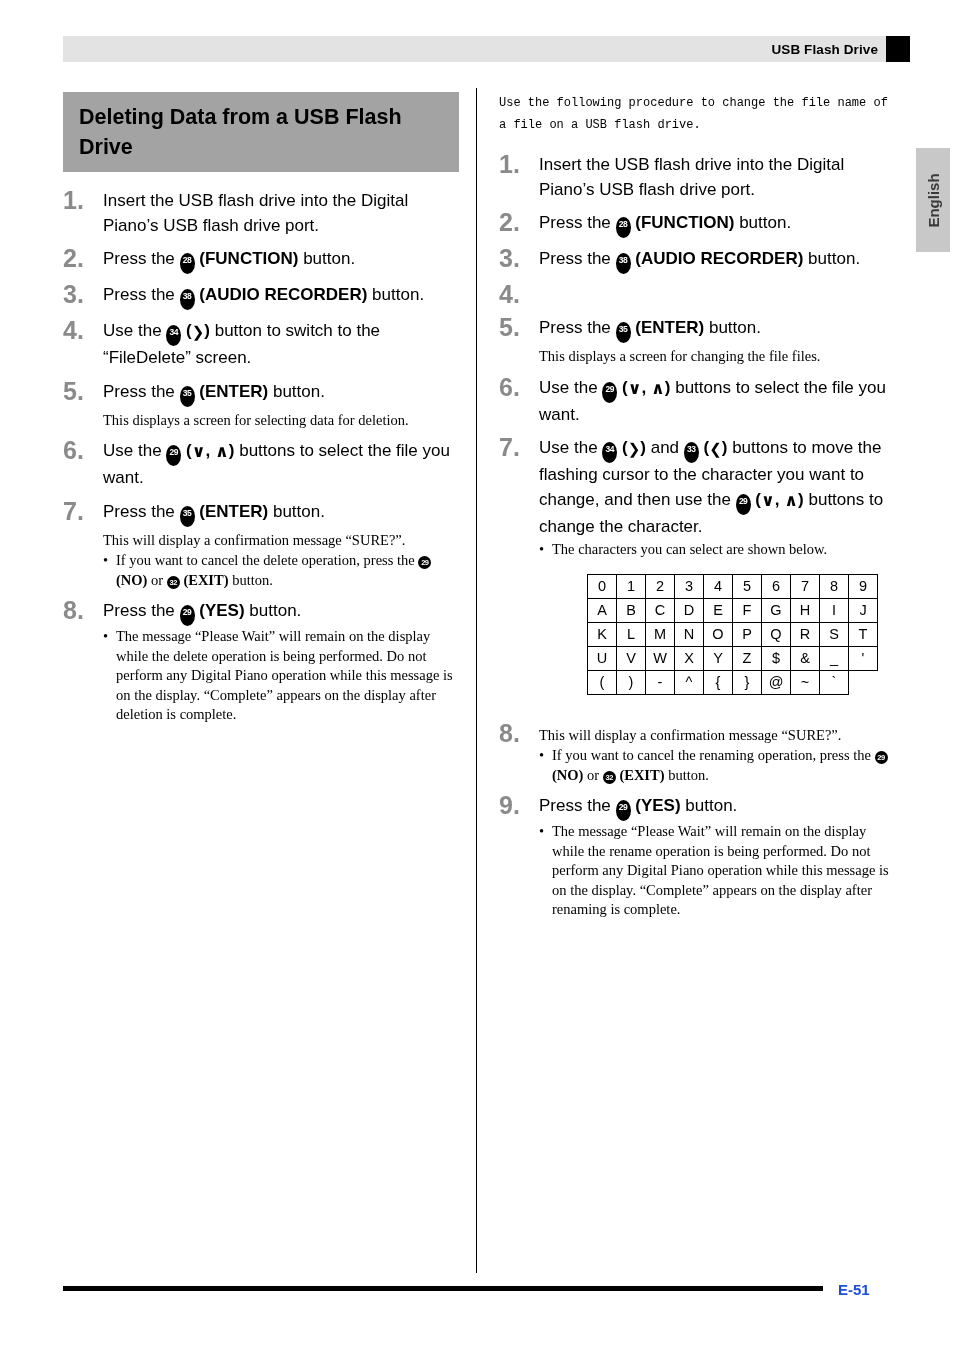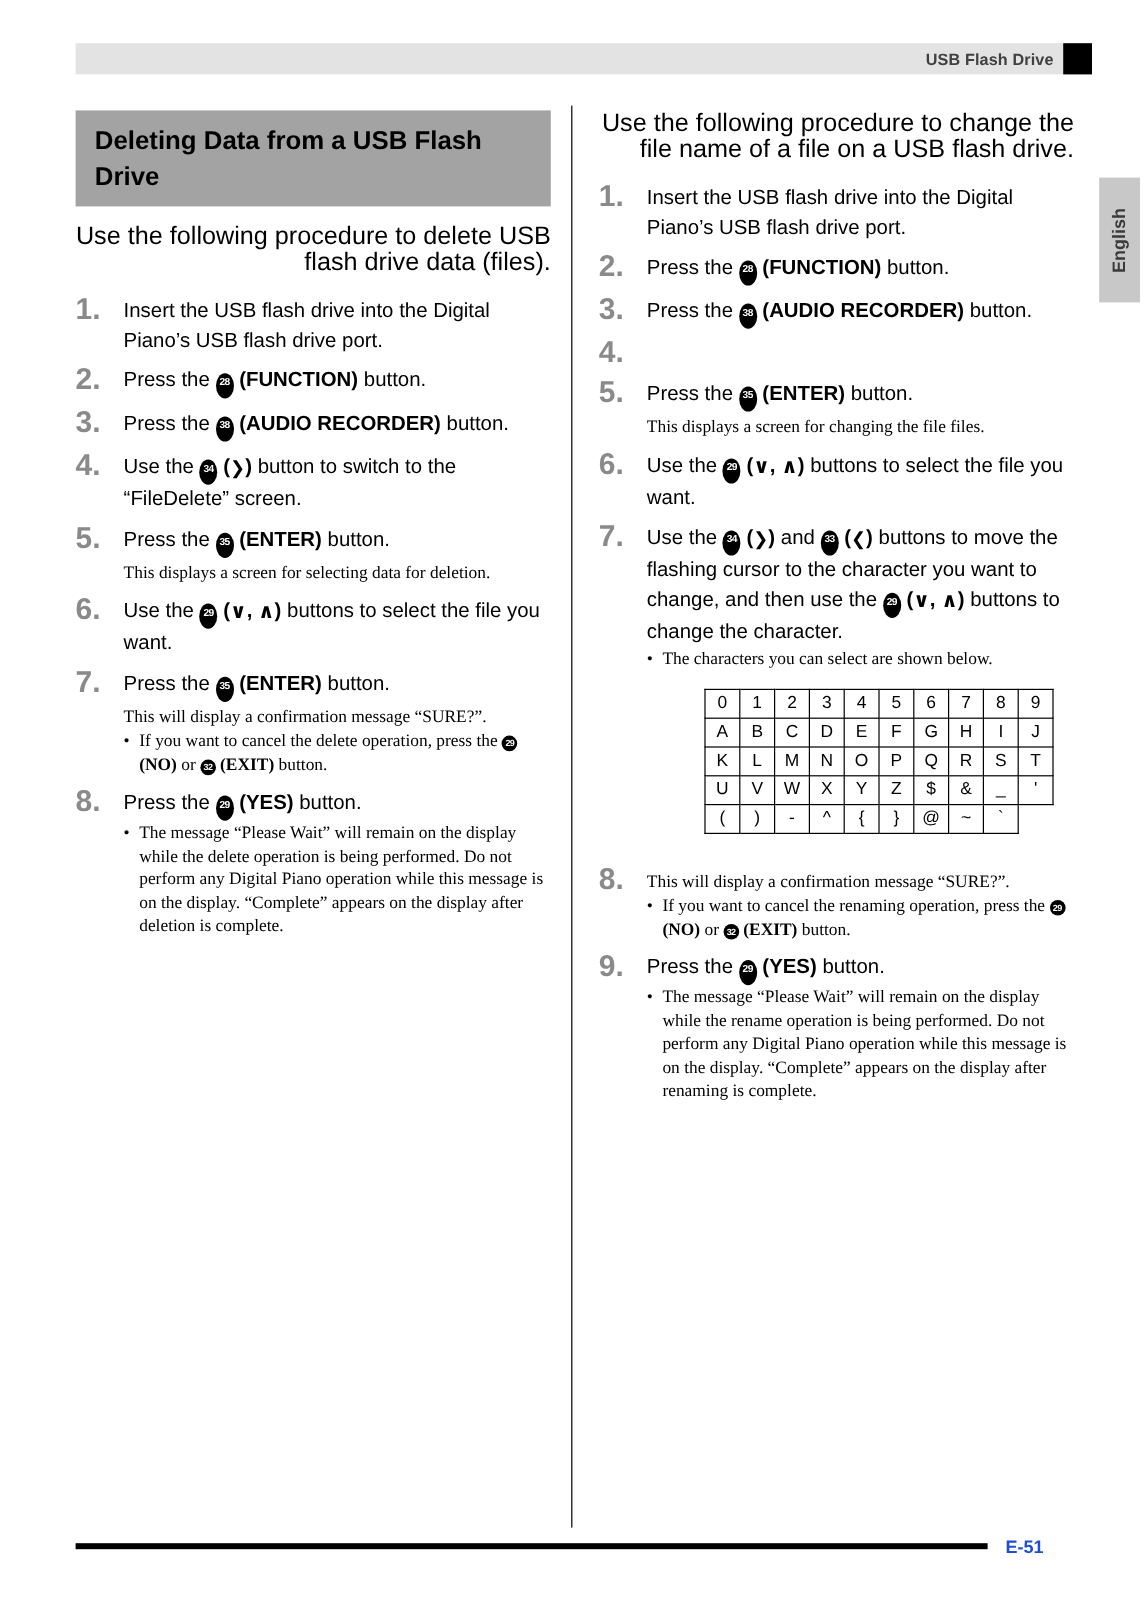--- a/index.html
+++ b/index.html
@@ -14,21 +14,21 @@
   }
 
   
   .page-header {
     position:absolute; left:63px; top:36px; width:823px; height:26px;
     background:#e3e3e3;
     display:flex; align-items:center; justify-content:flex-end;
   }
   .page-header .htitle {
     font-family:"Liberation Sans", sans-serif;
-    font-size:13.5px; font-weight:700; color:#404040;
+    font-size:13.5px; font-weight:700; color:#000000;
     padding-right:8px; letter-spacing:.1px;
   }
   .header-square {
     position:absolute; left:886px; top:36px; width:24px; height:26px;
     background:#000;
   }
 
   
   .lang-tab {
     position:absolute; left:916px; top:148px; width:34px; height:104px;
@@ -57,24 +57,23 @@
   .sec-title {
     background:#a3a3a3;
     font-family:"Liberation Sans", sans-serif;
     font-weight:700; font-size:21.5px; line-height:30px;
     color:#000;
     padding:10px 10px 10px 16px;
     margin-bottom:14px;
   }
 
   .intro {
-    font-family:Liberation Sans, sans-serif;
-    font-size:21px; line-height:22px;
+    font-family:Liberation Mono, monospace;
+    font-size:12px; line-height:22px;
     margin:0 0 14px 0;
-    text-align:right;
   }
 
   
   .step { display:flex; margin-bottom:6px; }
   .step-num {
     font-family:"Liberation Sans", sans-serif;
     font-weight:700; font-size:25px; line-height:26px;
     color:#8a8a8a;
     width:40px; flex:0 0 40px;
     padding-top:1px;
@@ -162,21 +161,20 @@
 <div class="header-square"></div>
 
 <div class="lang-tab">
   <span>English</span>
 </div>
 
 <div class="divider"></div>
 
 <div class="col col-left">
   <div class="sec-title">Deleting Data from a USB Flash Drive</div>
-  <p class="intro">Use the following procedure to delete USB flash drive data (files).</p>
   <div id="left-steps">
       <div class="step">
         <div class="step-num">1.</div>
         <div class="step-body">
           <div class="step-main">Insert the USB flash drive into the Digital Piano’s USB flash drive port.</div>
         </div>
       </div>
       <div class="step">
         <div class="step-num">2.</div>
         <div class="step-body">

